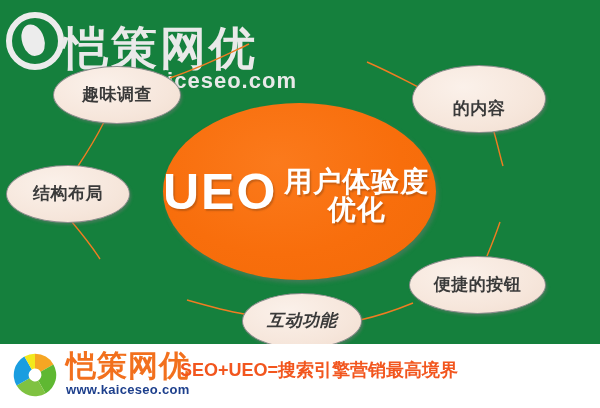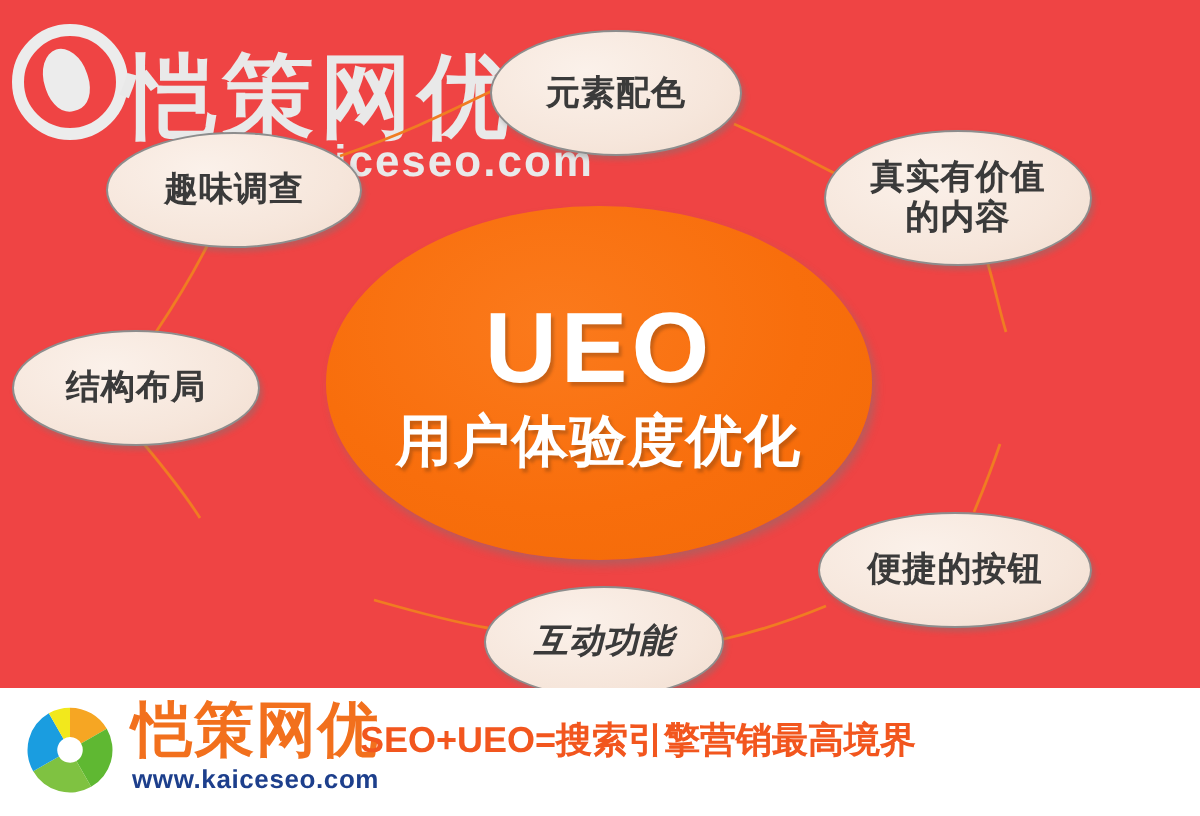--- a/index.html
+++ b/index.html
@@ -13,21 +13,21 @@
     position: relative;
     overflow: hidden;
     font-family: "Liberation Sans", "DejaVu Sans", sans-serif;
   }
 
   #stage {
     position: absolute;
     left: 0; top: 0;
     width: 600px;
     height: 408px;
-    background: #ef4444;
+    background: #15803d;
   }
 
   
   #watermark {
     position: absolute;
     left: 0; top: 0;
     width: 600px;
     height: 408px;
     pointer-events: none;
     z-index: 1;
@@ -101,21 +101,21 @@
     font-weight: bold;
     line-height: 1.15;
     letter-spacing: 0.5px;
     box-shadow: 1.5px 2px 2.5px rgba(120,120,120,0.40);
   }
 
   .node-center {
     background: #f96f10;
     background: radial-gradient(ellipse at 42% 34%, #fb7a1c 0%, #f86e0c 55%, #f26a08 100%);
     color: #ffffff;
-    flex-direction: column;
+    flex-direction: row;
     box-shadow: 2px 3px 4px rgba(120,120,120,0.45);
     z-index: 4;
   }
   .center-title {
     font-size: 50px;
     font-weight: bold;
     letter-spacing: 2px;
     line-height: 1;
     text-shadow: 1.5px 2px 1.5px rgba(90,50,20,0.30);
   }
@@ -220,31 +220,28 @@
 
       <path d="M78 166 C 86 154, 95 140, 104 122"></path>
     </g>
   </svg>
 
   <div class="node node-center" style="left:163px; top:103px; width:273px; height:177px;">
     <div class="center-title">UEO</div>
     <div class="center-sub">用户体验度优化</div>
   </div>
 
-  <div class="node node-sat" style="left:245px; top:15px; width:126px; height:63px;">
-    <span>元素配色</span>
-  </div>
 
   <div class="node node-sat" style="left:53px; top:66px; width:128px; height:58px;">
     <span>趣味调查</span>
   </div>
 
   <div class="node node-sat" style="left:412px; top:65px; width:134px; height:68px;">
     <span>
-      <span>真实有价值</span><br>
+      <br>
       <span>的内容</span>
     </span>
   </div>
 
   <div class="node node-sat" style="left:6px; top:165px; width:124px; height:58px;">
     <span>结构布局</span>
   </div>
 
 
 

